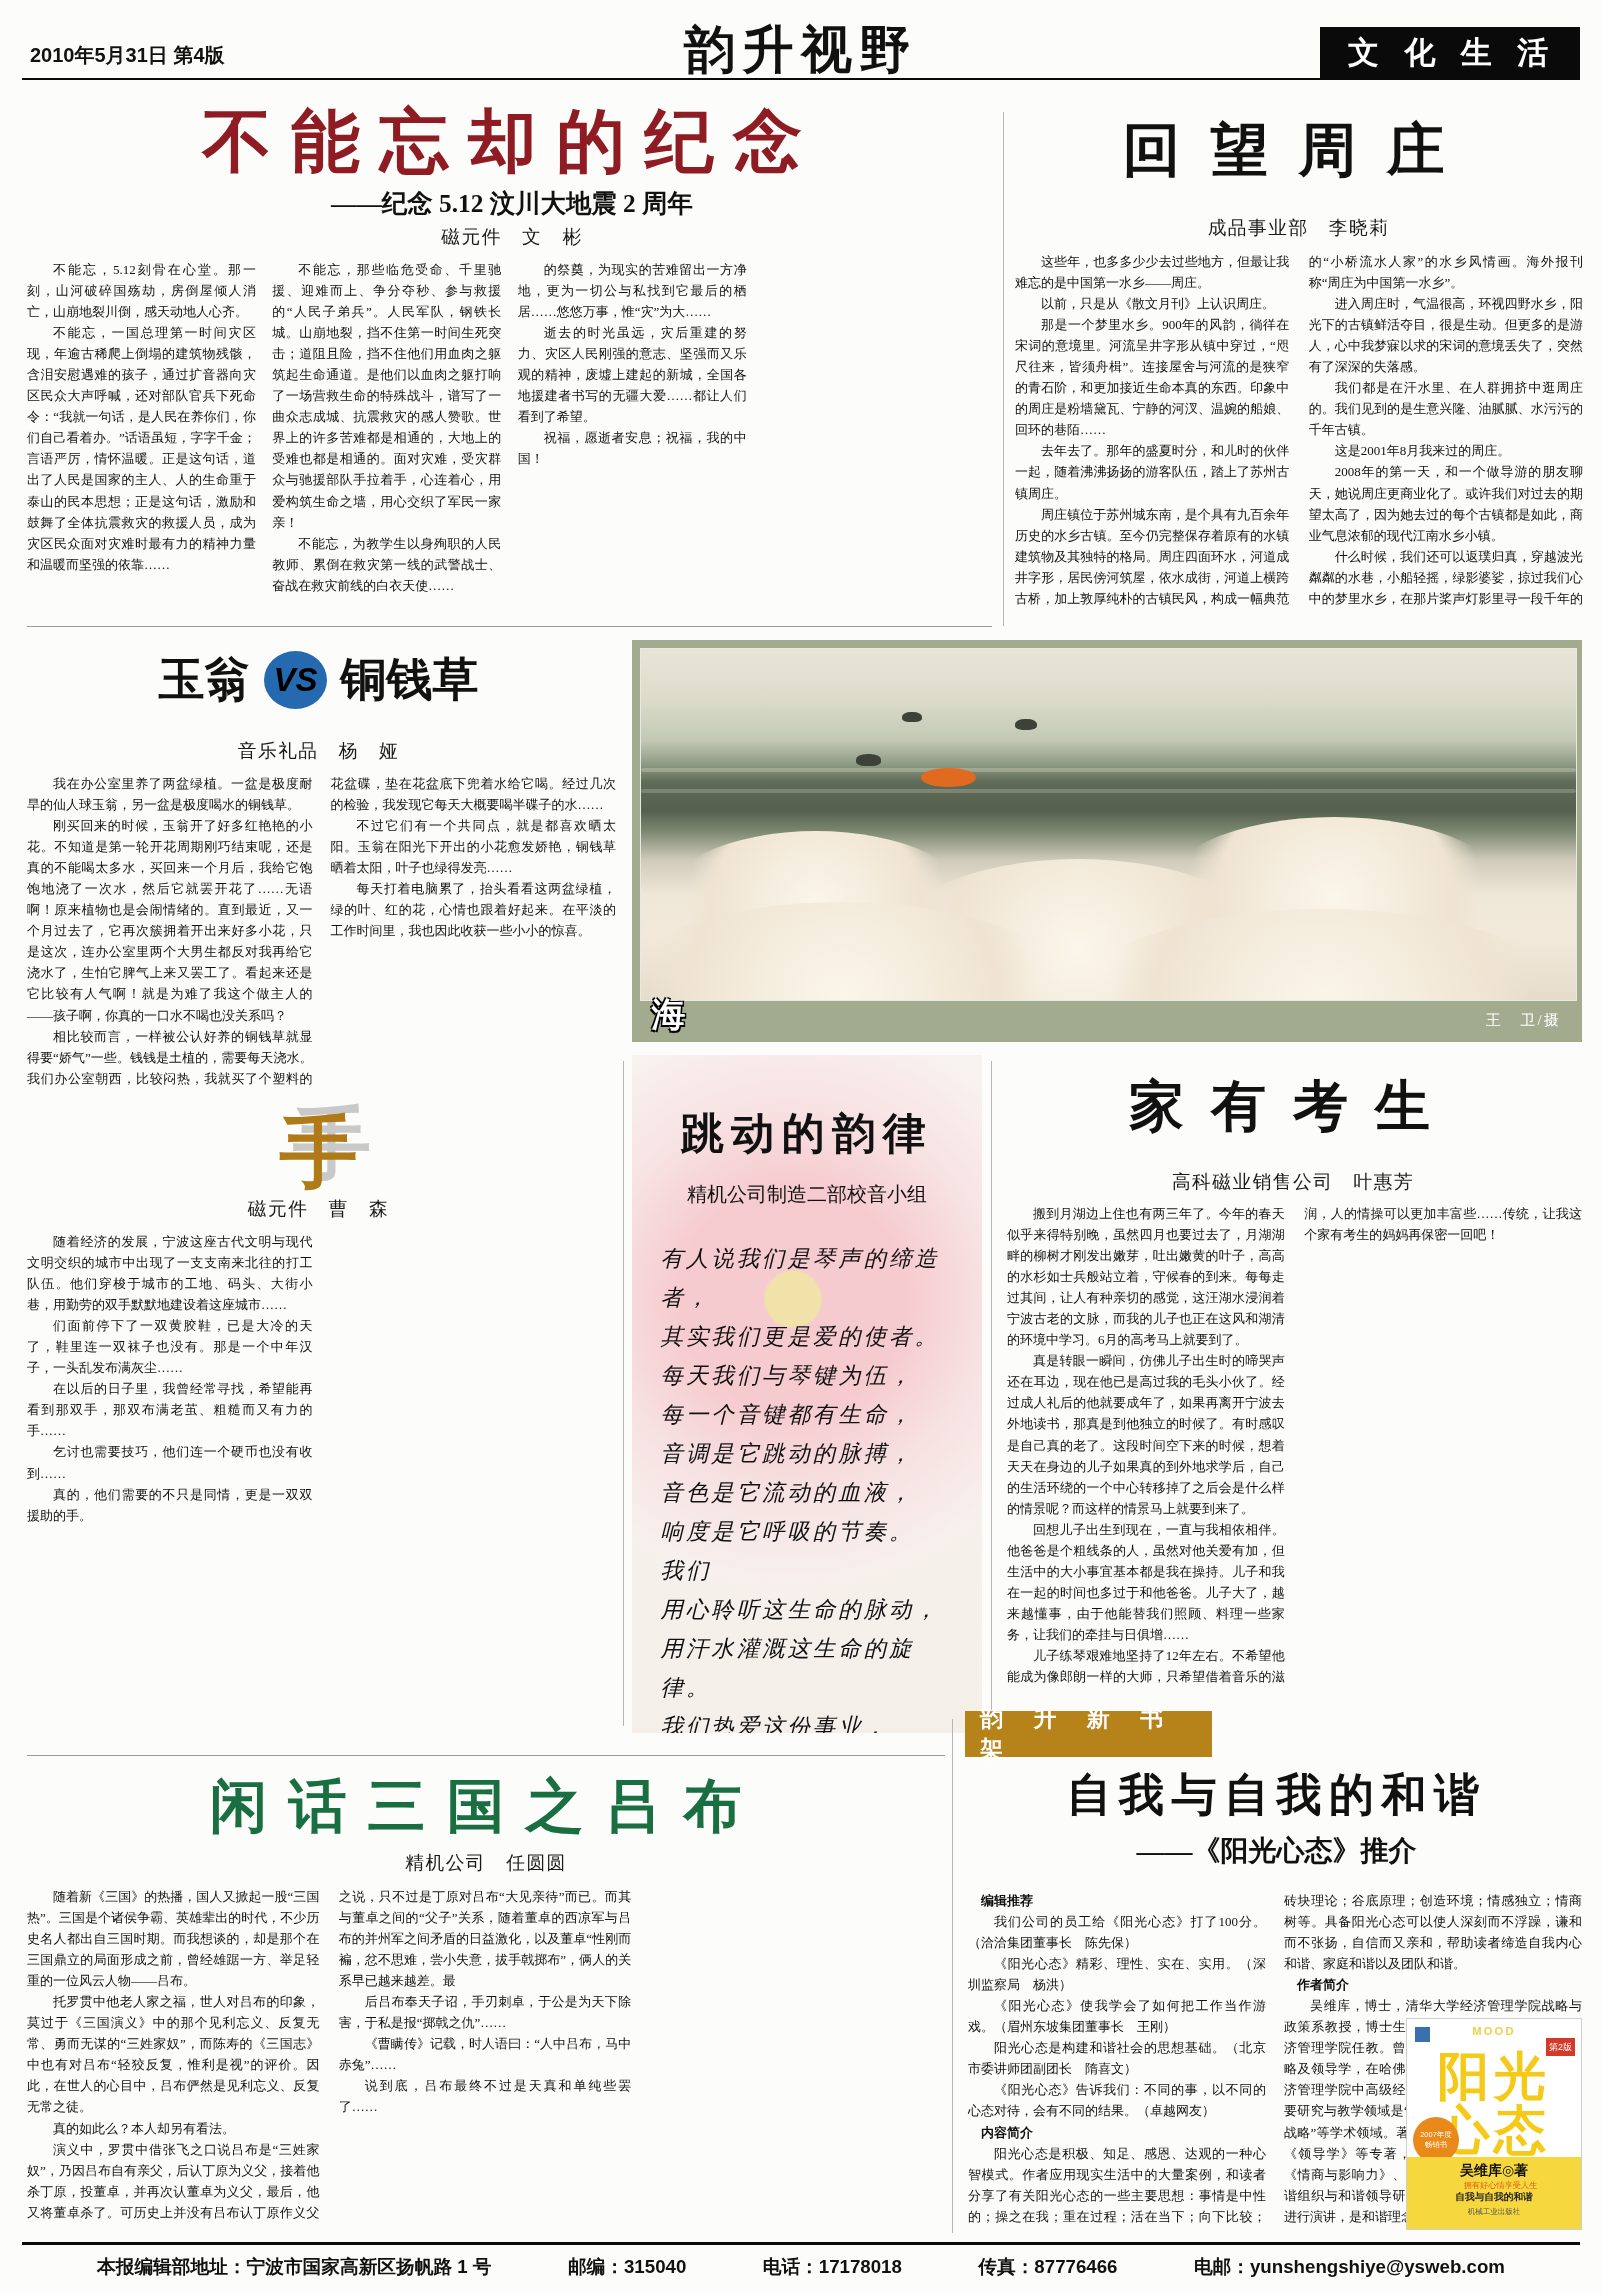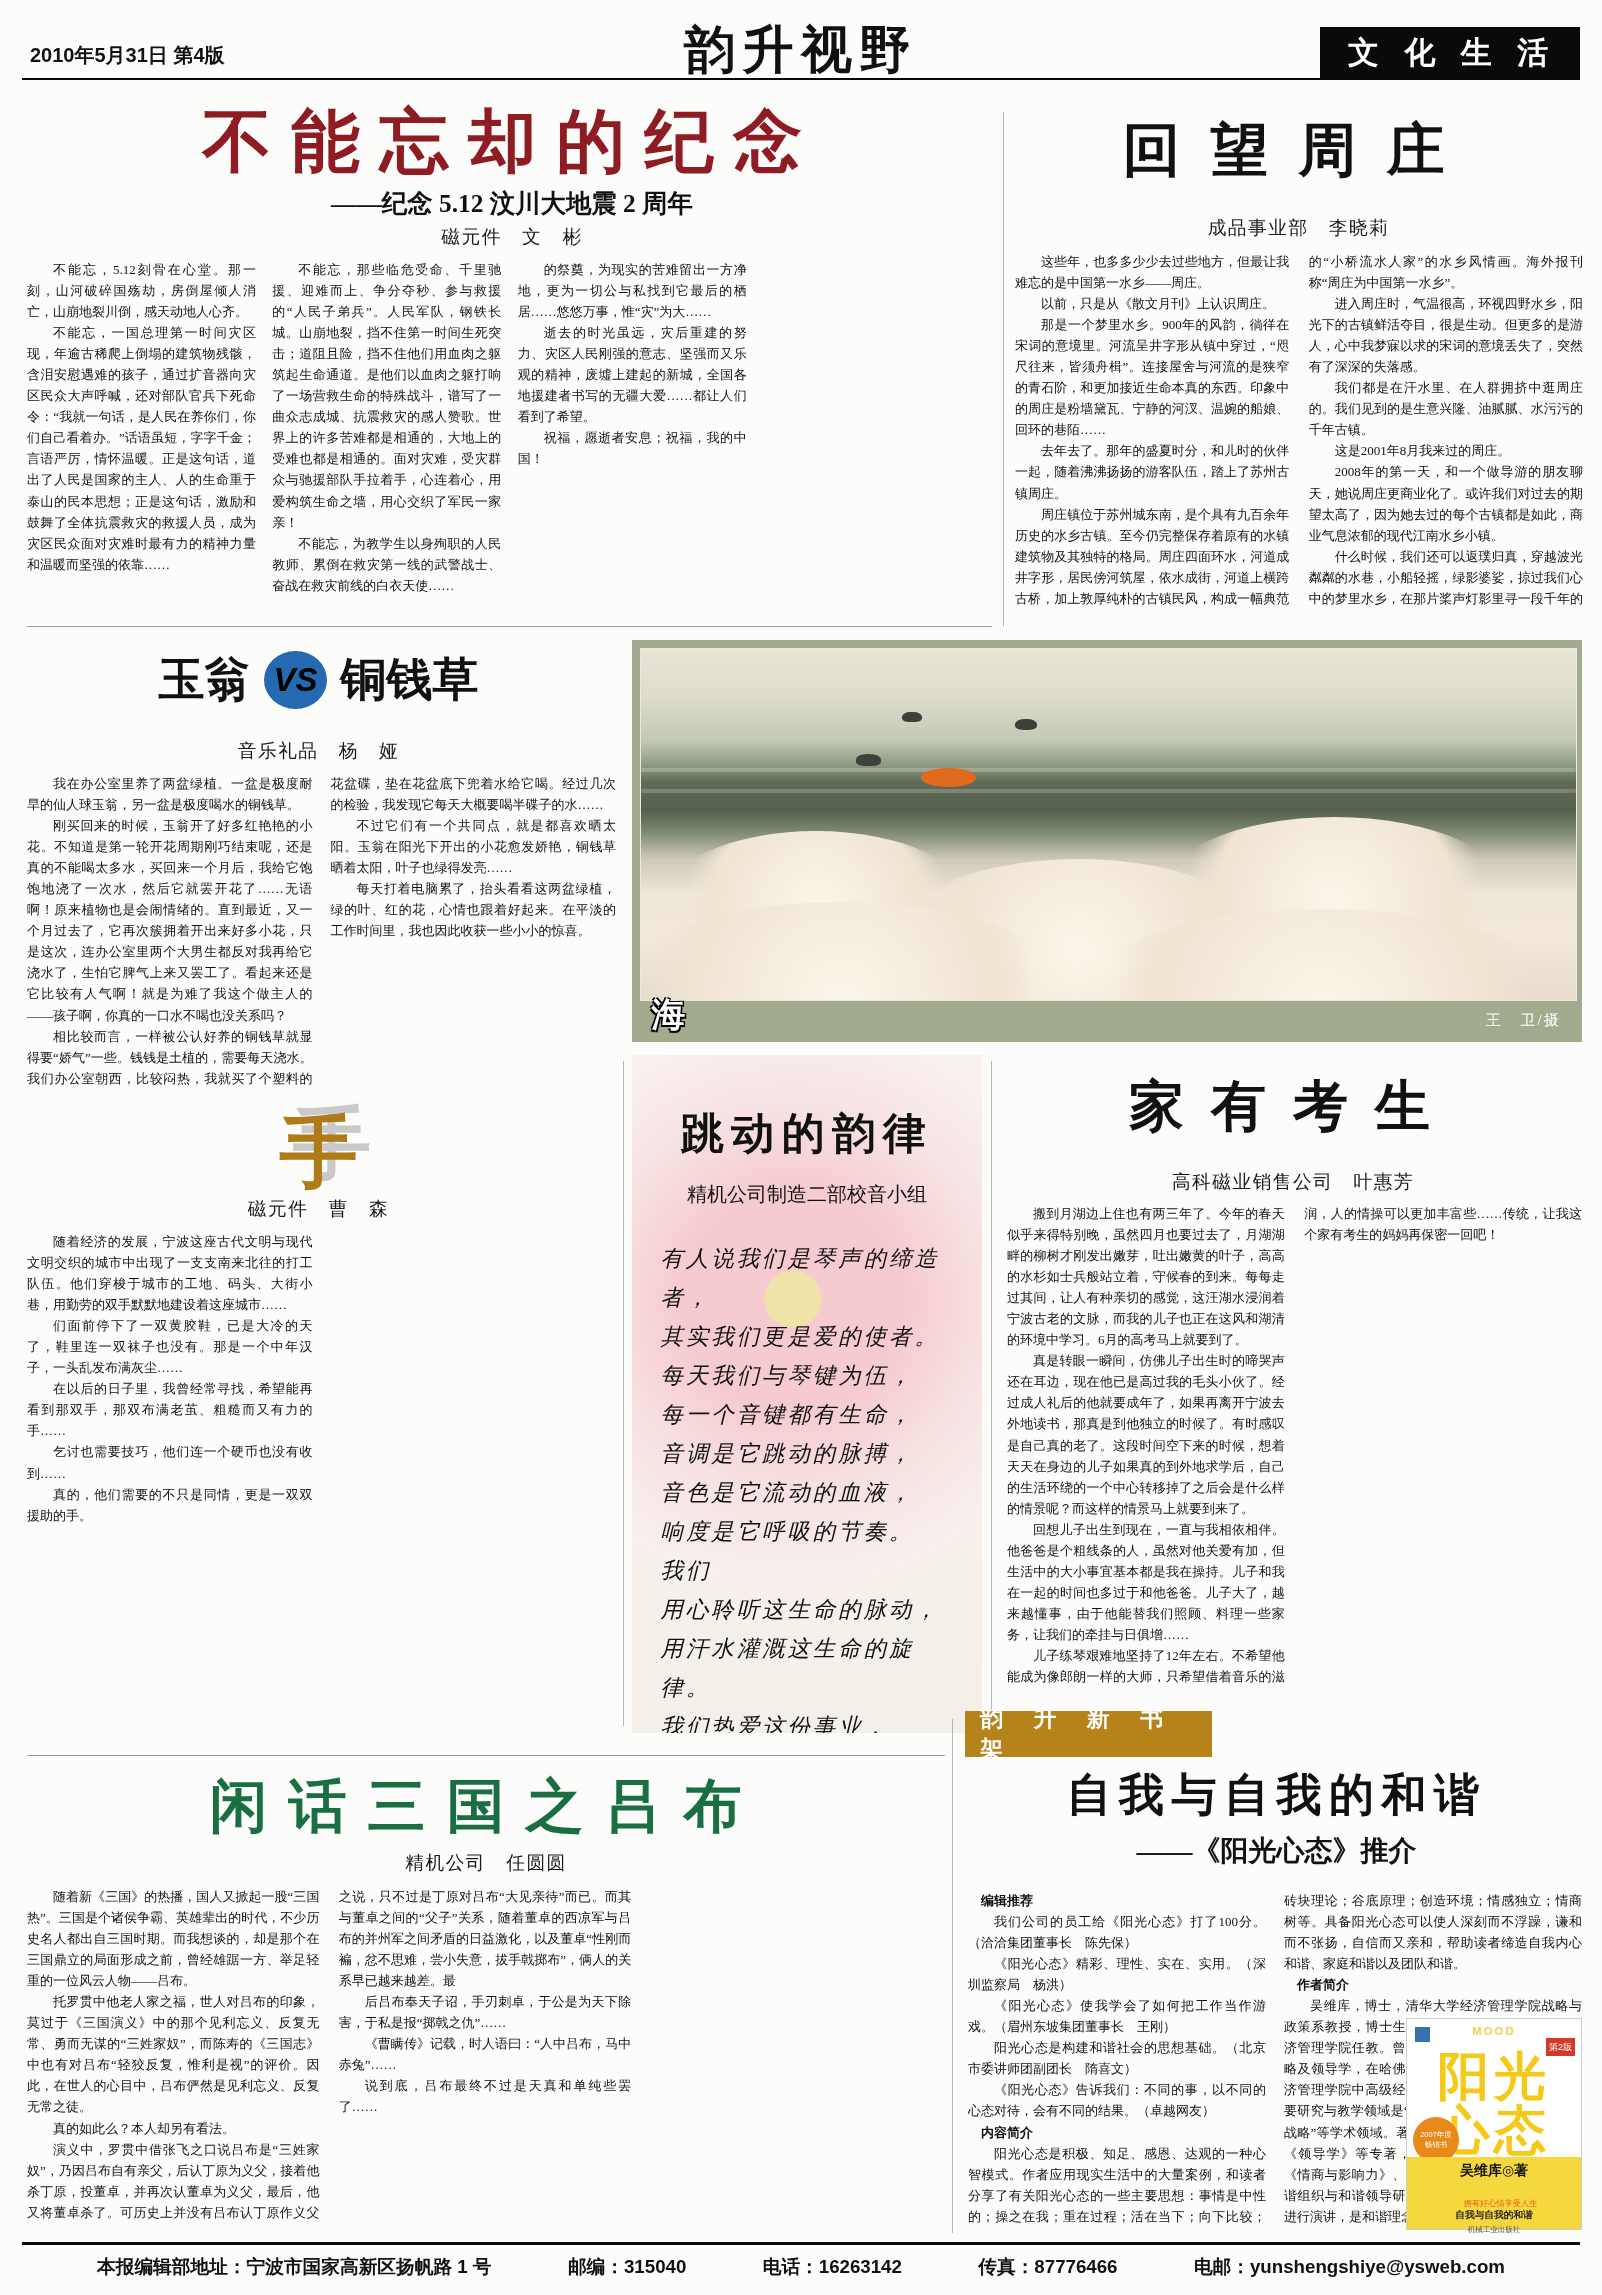--- a/index.html
+++ b/index.html
@@ -70,21 +70,21 @@
   .cover .badge{position:absolute;right:6px;top:19.4px;background:#d23a2a;color:#fff;font-size:9px;
                 padding:2.2px 3px;font-family:"Liberation Sans",sans-serif;}
   .cover .big{position:absolute;left:0;right:0;top:30px;text-align:center;color:#f5c918;font-size:52px;
               font-weight:900;line-height:54px;letter-spacing:4.5px;font-family:"DejaVu Sans",sans-serif;}
   .cover .seal{position:absolute;left:6px;bottom:66px;width:46px;height:46px;border-radius:50%;background:#e8891a;
                color:#fff;font-size:7.5px;display:flex;align-items:center;justify-content:center;text-align:center;
                padding:4.5px;box-sizing:border-box;font-family:"Liberation Sans",sans-serif;}
   .cover .band{position:absolute;left:0;right:0;bottom:0;height:72px;background:#f7d73e;text-align:center;
                padding-top:4.5px;box-sizing:border-box;}
   .cover .band .a{font-size:14px;font-weight:bold;color:#111;}
-  .cover .band .t{font-size:8.2px;color:#e2601a;margin-top:18px;padding-left:13px;}
+  .cover .band .t{font-size:8.2px;color:#e2601a;margin-top:0;padding-left:13px;}
   .cover .band .s{font-size:9.7px;font-weight:bold;color:#222;margin-top:0.7px;}
   .cover .band .p{font-size:7.5px;color:#555;margin-top:3px;}
   
   .footer-rule{background:#0a0a0a;height:3px;}
   .footer{display:flex;justify-content:space-between;font-size:18.7px;font-weight:bold;
           font-family:"Liberation Sans",sans-serif;}
 </style>
 </head>
 <body>
 
@@ -244,19 +244,19 @@
       <div class="t">拥有好心情享受人生</div>
       <div class="s">自我与自我的和谐</div>
       <div class="p">机械工业出版社</div>
     </div>
   </div>
 
   <div class="abs footer-rule" style="left:22.4px;right:22.4px;top:2242px;"></div>
   <div class="abs footer" style="left:97px;right:97px;top:2254px;">
     <span><span>本报编辑部地址：</span><span>宁波市国家高新区扬帆路 1 号</span></span>
     <span><span>邮编：</span><span>315040</span></span>
-    <span><span>电话：</span><span>16263142</span></span>
+    <span><span>电话：</span><span>17178018</span></span>
     <span><span>传真：</span><span>87776466</span></span>
     <span><span>电邮：</span><span>yunshengshiye@ysweb.com</span></span>
   </div>
 
 </div>
 
 
 </body></html>

